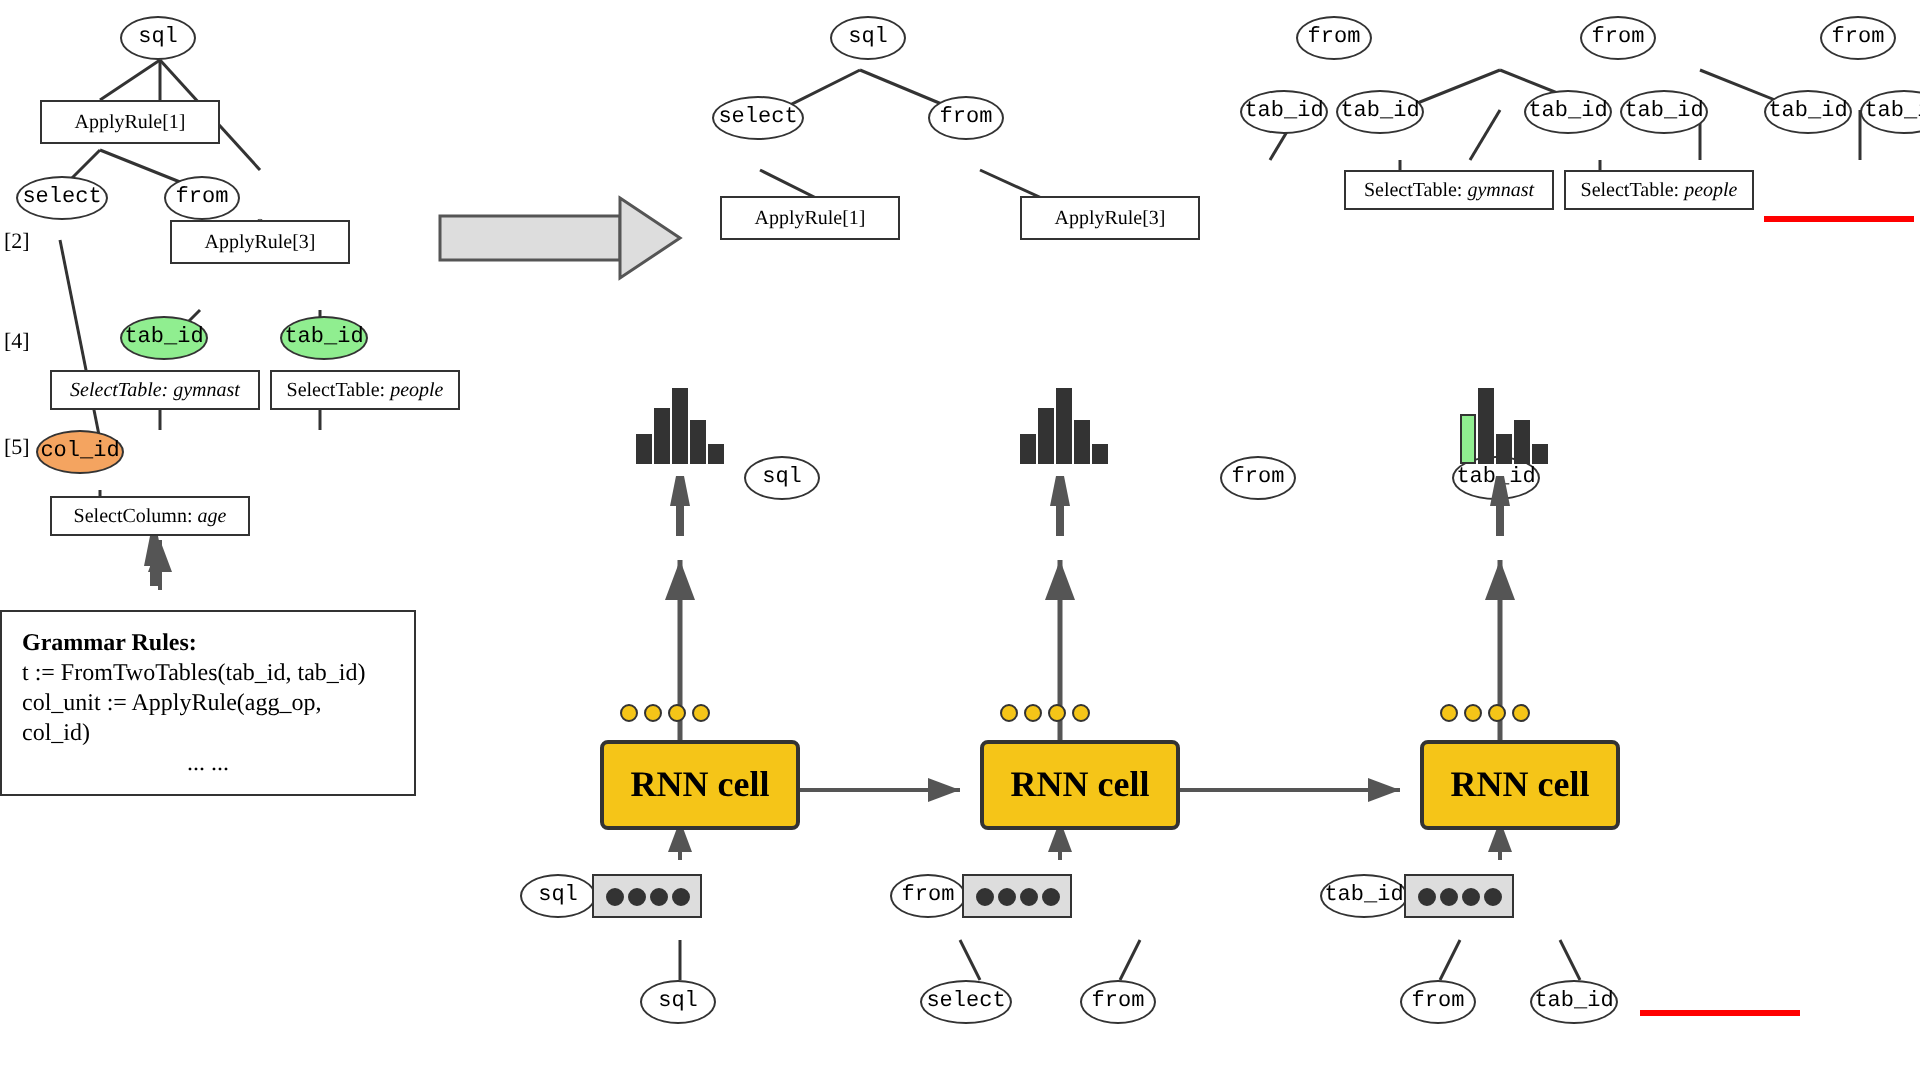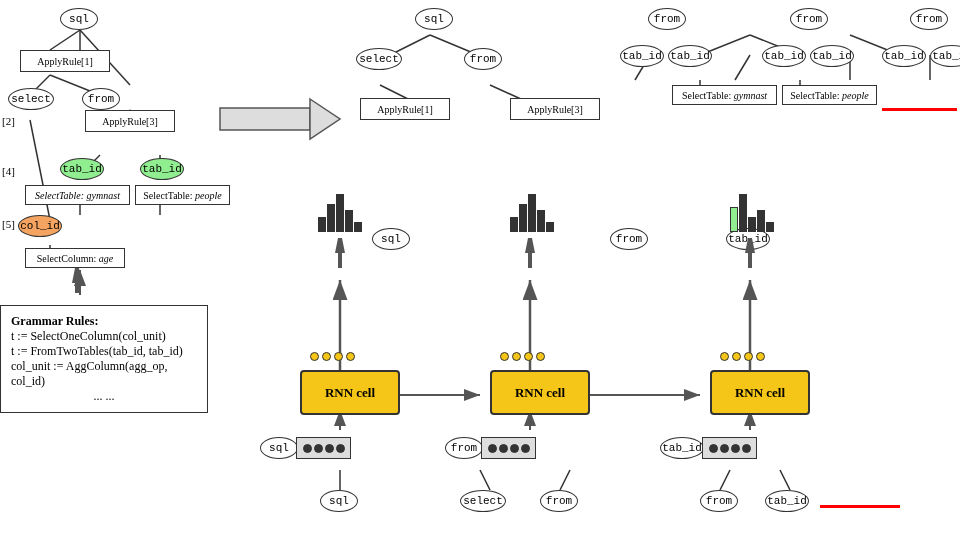--- a/index.html
+++ b/index.html
@@ -50,21 +50,21 @@
 
     
     .rnn-cell {
       position: absolute;
       background: #f5c518;
       border: 2px solid #333;
       border-radius: 4px;
       display: flex;
       align-items: center;
       justify-content: center;
-      font-size: 13px;
+      font-size: 18px;
       font-weight: bold;
       font-family: 'Times New Roman', serif;
     }
 
     
     .dots-row {
       position: absolute;
       display: flex;
       align-items: center;
       justify-content: center;
@@ -264,23 +264,22 @@
   </div>
 
   <div class="rect-node" style="left:25px;top:248px;width:100px;height:20px;">
     <span>SelectColumn: <em>age</em></span>
   </div>
 
   <div style="position:absolute;left:72px;top:268px;width:10px;height:25px;background:#555;clip-path:polygon(30% 0%, 70% 0%, 100% 60%, 70% 60%, 70% 100%, 30% 100%, 30% 60%, 0% 60%);"></div>
 
   <div class="grammar-box" style="left:0px;top:305px;width:208px;">
     <div style="font-weight:bold;">Grammar Rules:</div>
-    <div>t := SelectOneColumn(col_unit)</div>
     <div>t := FromTwoTables(tab_id, tab_id)</div>
-    <div>col_unit := AggColumn(agg_op, col_id)</div>
+    <div>col_unit := ApplyRule(agg_op, col_id)</div>
     <div style="text-align:center;">... ...</div>
   </div>
 
   <div class="node" style="left:415px;top:8px;width:38px;height:22px;">
     <span>sql</span>
   </div>
 
   <div class="node" style="left:356px;top:48px;width:46px;height:22px;">
     <span>select</span>
   </div>

